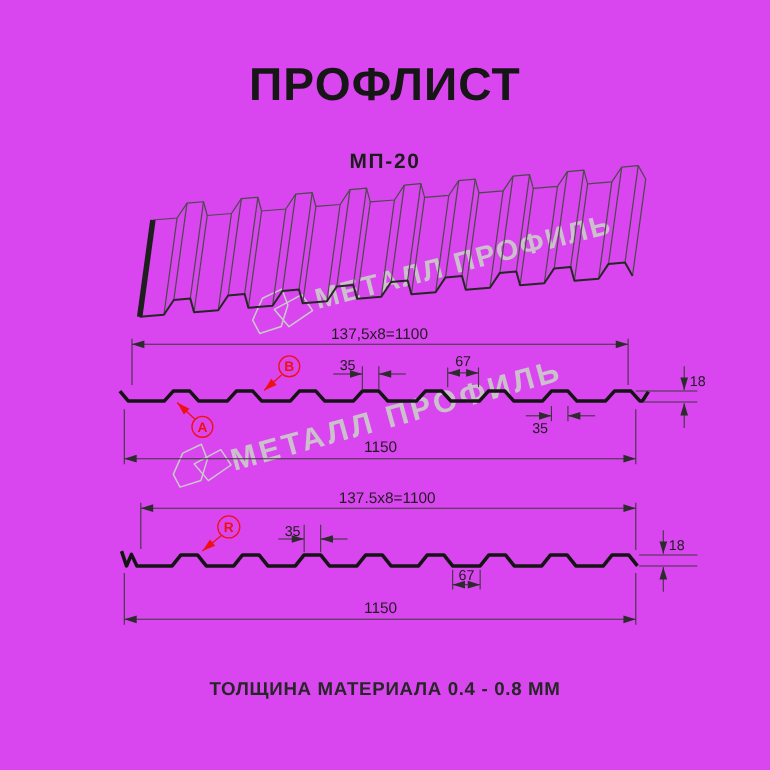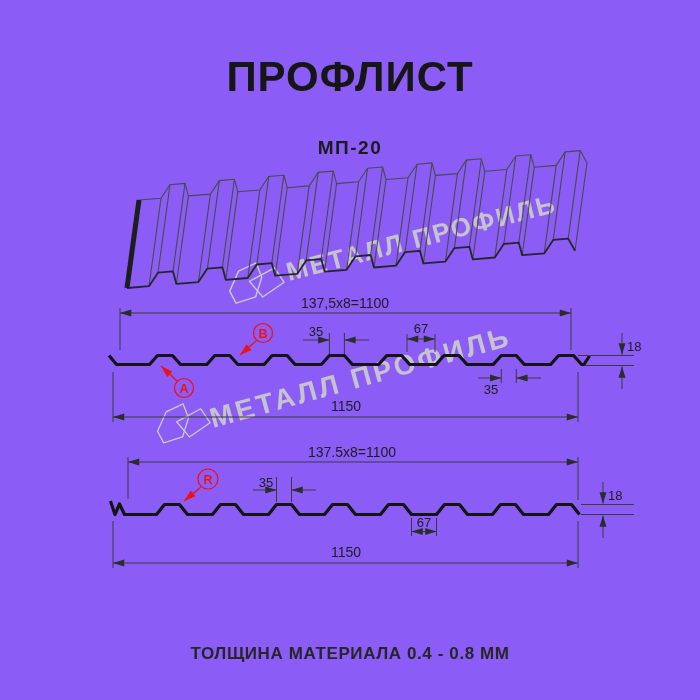--- a/index.html
+++ b/index.html
@@ -1,23 +1,23 @@
 <!DOCTYPE html>
 <html><head>
 <meta charset="utf-8">
 <style>
   html,body{margin:0;padding:0;background:#ffffff;}
   body{width:700px;height:700px;font-family:"Liberation Sans",sans-serif;}
-  .stage{position:relative;width:700px;height:700px;overflow:hidden;background:#8b5cf6;}
+  .stage{position:relative;width:700px;height:700px;overflow:hidden;background:#d946ef;}
   .title{position:absolute;top:53px;left:0;right:0;text-align:center;
          font-size:42px;font-weight:bold;color:#161616;letter-spacing:1px;}
   .subtitle{position:absolute;top:100px;left:0;right:0;text-align:center;
          font-size:19px;font-weight:bold;color:#1c1c1c;letter-spacing:1.5px;margin-top:37px;}
   .footer{position:absolute;top:617px;left:0;right:0;text-align:center;
-         font-size:17px;font-weight:bold;color:#262626;letter-spacing:.6px;margin-top:27px;}
+         font-size:17px;font-weight:bold;color:#262626;letter-spacing:.6px;}
   svg{position:absolute;left:0;top:0;}
   text{font-family:"Liberation Sans",sans-serif;}
   .dim{font-size:14px;fill:#1d1d1d;text-anchor:middle;}
   .sm{font-size:13px;}
   .st{text-anchor:start;}
   .rl{font-size:12.5px;font-weight:bold;fill:#ee1111;text-anchor:middle;}
   .wm{font-size:26px;font-weight:bold;fill:#cbcbcb;letter-spacing:2px;opacity:.92;}
   .wmB{font-size:28px;letter-spacing:3px;}
   .thin{stroke:#3a3a3a;stroke-width:1;fill:none;}
   .red{stroke:#ee1111;stroke-width:1.2;fill:none;}

